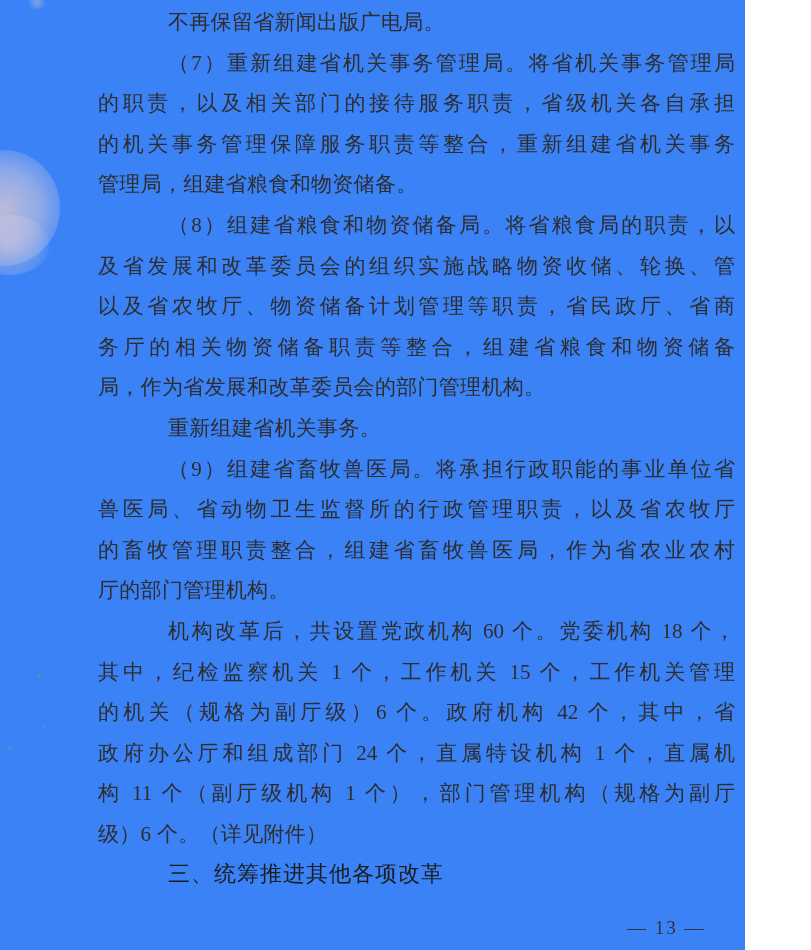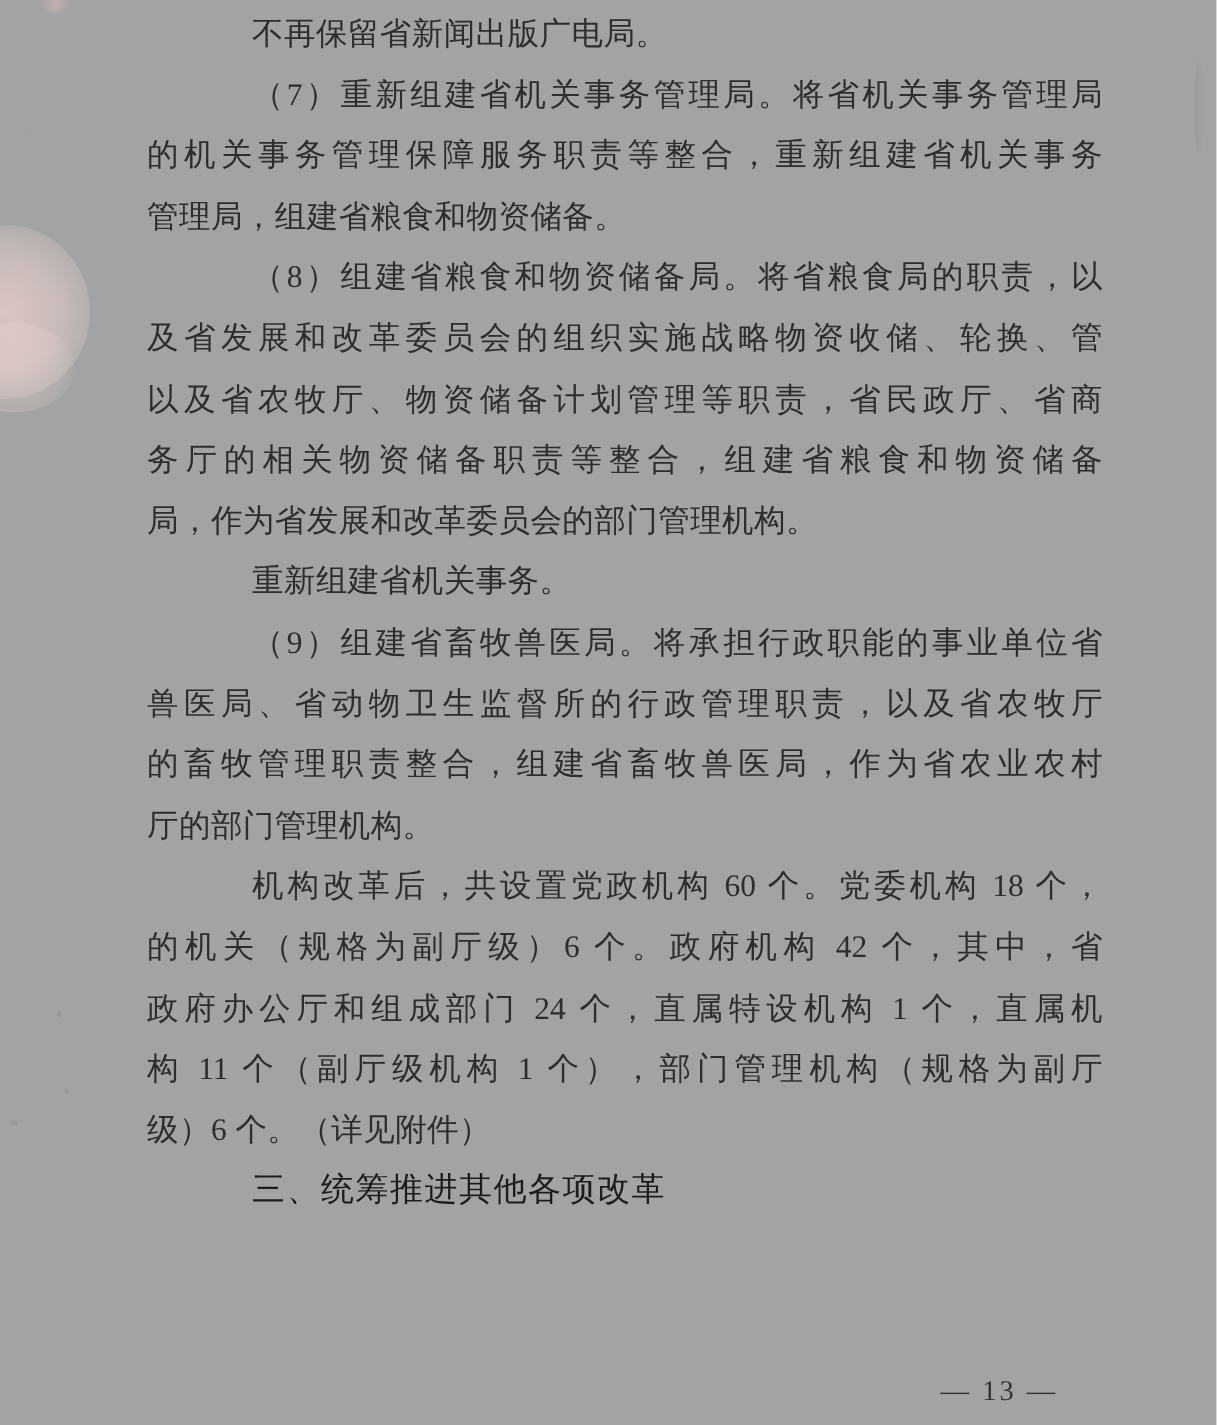--- a/index.html
+++ b/index.html
@@ -2,23 +2,23 @@
 <html><head>
 <meta charset="utf-8">
 <style>
   html, body {
     margin: 0;
     padding: 0;
     background: #ffffff;
   }
   .paper {
     position: relative;
-    width: 811px;
+    width: 745px;
     height: 950px;
-    background: #a3a3a3;
+    background: #3b82f6;
     overflow: hidden;
     font-family: "Liberation Serif", "DejaVu Serif", serif;
   }
   .text-block {
     position: absolute;
     left: 98px;
     top: 2px;
     width: 637px;
   }
   .line {
@@ -121,33 +121,35 @@
   <div class="stamp-speck-top"></div>
   <div class="speck s1"></div>
   <div class="speck s2"></div>
   <div class="speck s3"></div>
   <div class="speck s4"></div>
   <div class="crease"></div>
 
   <div class="text-block">
       <div class="line indent">不再保留省新闻出版广电局。</div>
       <div class="line indent justify">（7）重新组建省机关事务管理局。将省机关事务管理局</div>
+      <div class="line justify">的职责，以及相关部门的接待服务职责，省级机关各自承担</div>
       <div class="line justify">的机关事务管理保障服务职责等整合，重新组建省机关事务</div>
       <div class="line">管理局，组建省粮食和物资储备。</div>
       <div class="line indent justify">（8）组建省粮食和物资储备局。将省粮食局的职责，以</div>
       <div class="line justify">及省发展和改革委员会的组织实施战略物资收储、轮换、管</div>
       <div class="line justify">以及省农牧厅、物资储备计划管理等职责，省民政厅、省商</div>
       <div class="line justify">务厅的相关物资储备职责等整合，组建省粮食和物资储备</div>
       <div class="line">局，作为省发展和改革委员会的部门管理机构。</div>
       <div class="line indent">重新组建省机关事务。</div>
       <div class="line indent justify">（9）组建省畜牧兽医局。将承担行政职能的事业单位省</div>
       <div class="line justify">兽医局、省动物卫生监督所的行政管理职责，以及省农牧厅</div>
       <div class="line justify">的畜牧管理职责整合，组建省畜牧兽医局，作为省农业农村</div>
       <div class="line">厅的部门管理机构。</div>
       <div class="line indent justify">机构改革后，共设置党政机构 60 个。党委机构 18 个，</div>
+      <div class="line justify">其中，纪检监察机关 1 个，工作机关 15 个，工作机关管理</div>
       <div class="line justify">的机关（规格为副厅级）6 个。政府机构 42 个，其中，省</div>
       <div class="line justify">政府办公厅和组成部门 24 个，直属特设机构 1 个，直属机</div>
       <div class="line justify">构 11 个（副厅级机构 1 个），部门管理机构（规格为副厅</div>
       <div class="line">级）6 个。（详见附件）</div>
       <div class="line indent bold">三、统筹推进其他各项改革</div>
     </div>
 
   <div class="page-number">— 13 —</div>
 </div>
 

